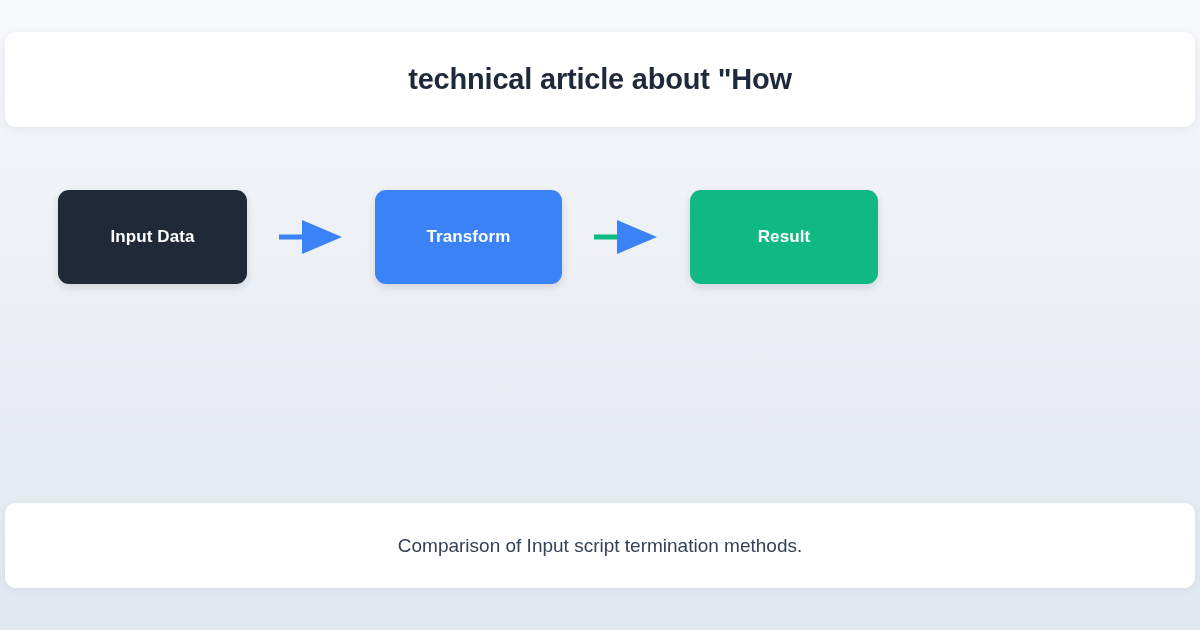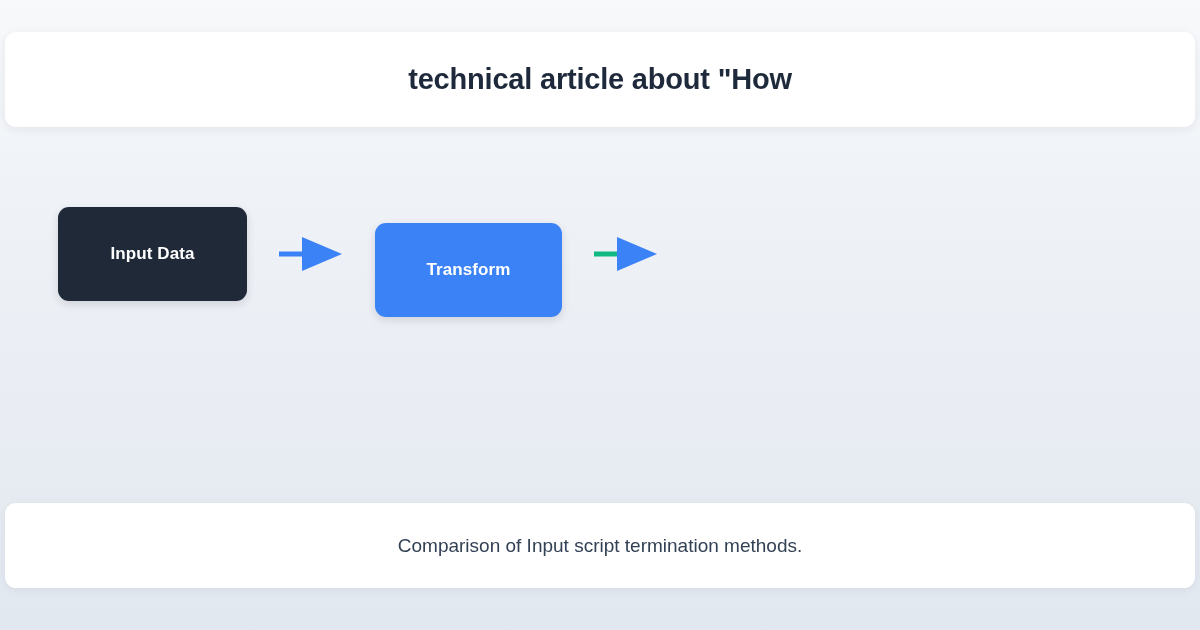--- a/index.html
+++ b/index.html
@@ -64,21 +64,21 @@
     box-sizing: border-box;
   }
   .node-label {
     font-size: 17px;
     font-weight: bold;
     color: #ffffff;
     letter-spacing: 0.1px;
     white-space: nowrap;
   }
   .node-input { width: 189px; background: #1f2937; }
-  .node-transform { width: 187px; background: #3b82f6; margin-top: 33px; }
+  .node-transform { width: 187px; background: #3b82f6; }
   .node-result { width: 188px; background: #10b981; }
 
   
   .arrow {
     width: 128px;
     height: 94px;
     display: flex;
     align-items: center;
     justify-content: center;
   }
@@ -136,19 +136,22 @@
 
     <div class="arrow">
       <span>
         <svg width="64" height="38" viewBox="0 0 64 38" aria-hidden="true">
           <rect x="0" y="16.5" width="26" height="5" fill="#10b981"></rect>
           <polygon points="23,2 63,19 23,36" fill="#3b82f6"></polygon>
         </svg>
       </span>
     </div>
 
+    <div class="node node-result">
+      <span class="node-label">Result</span>
+    </div>
 
   </div>
 </div>
 
 <div class="footer-card">
   <div class="footer-caption">Comparison of Input script termination methods.</div>
 </div>
 
 </body></html>

